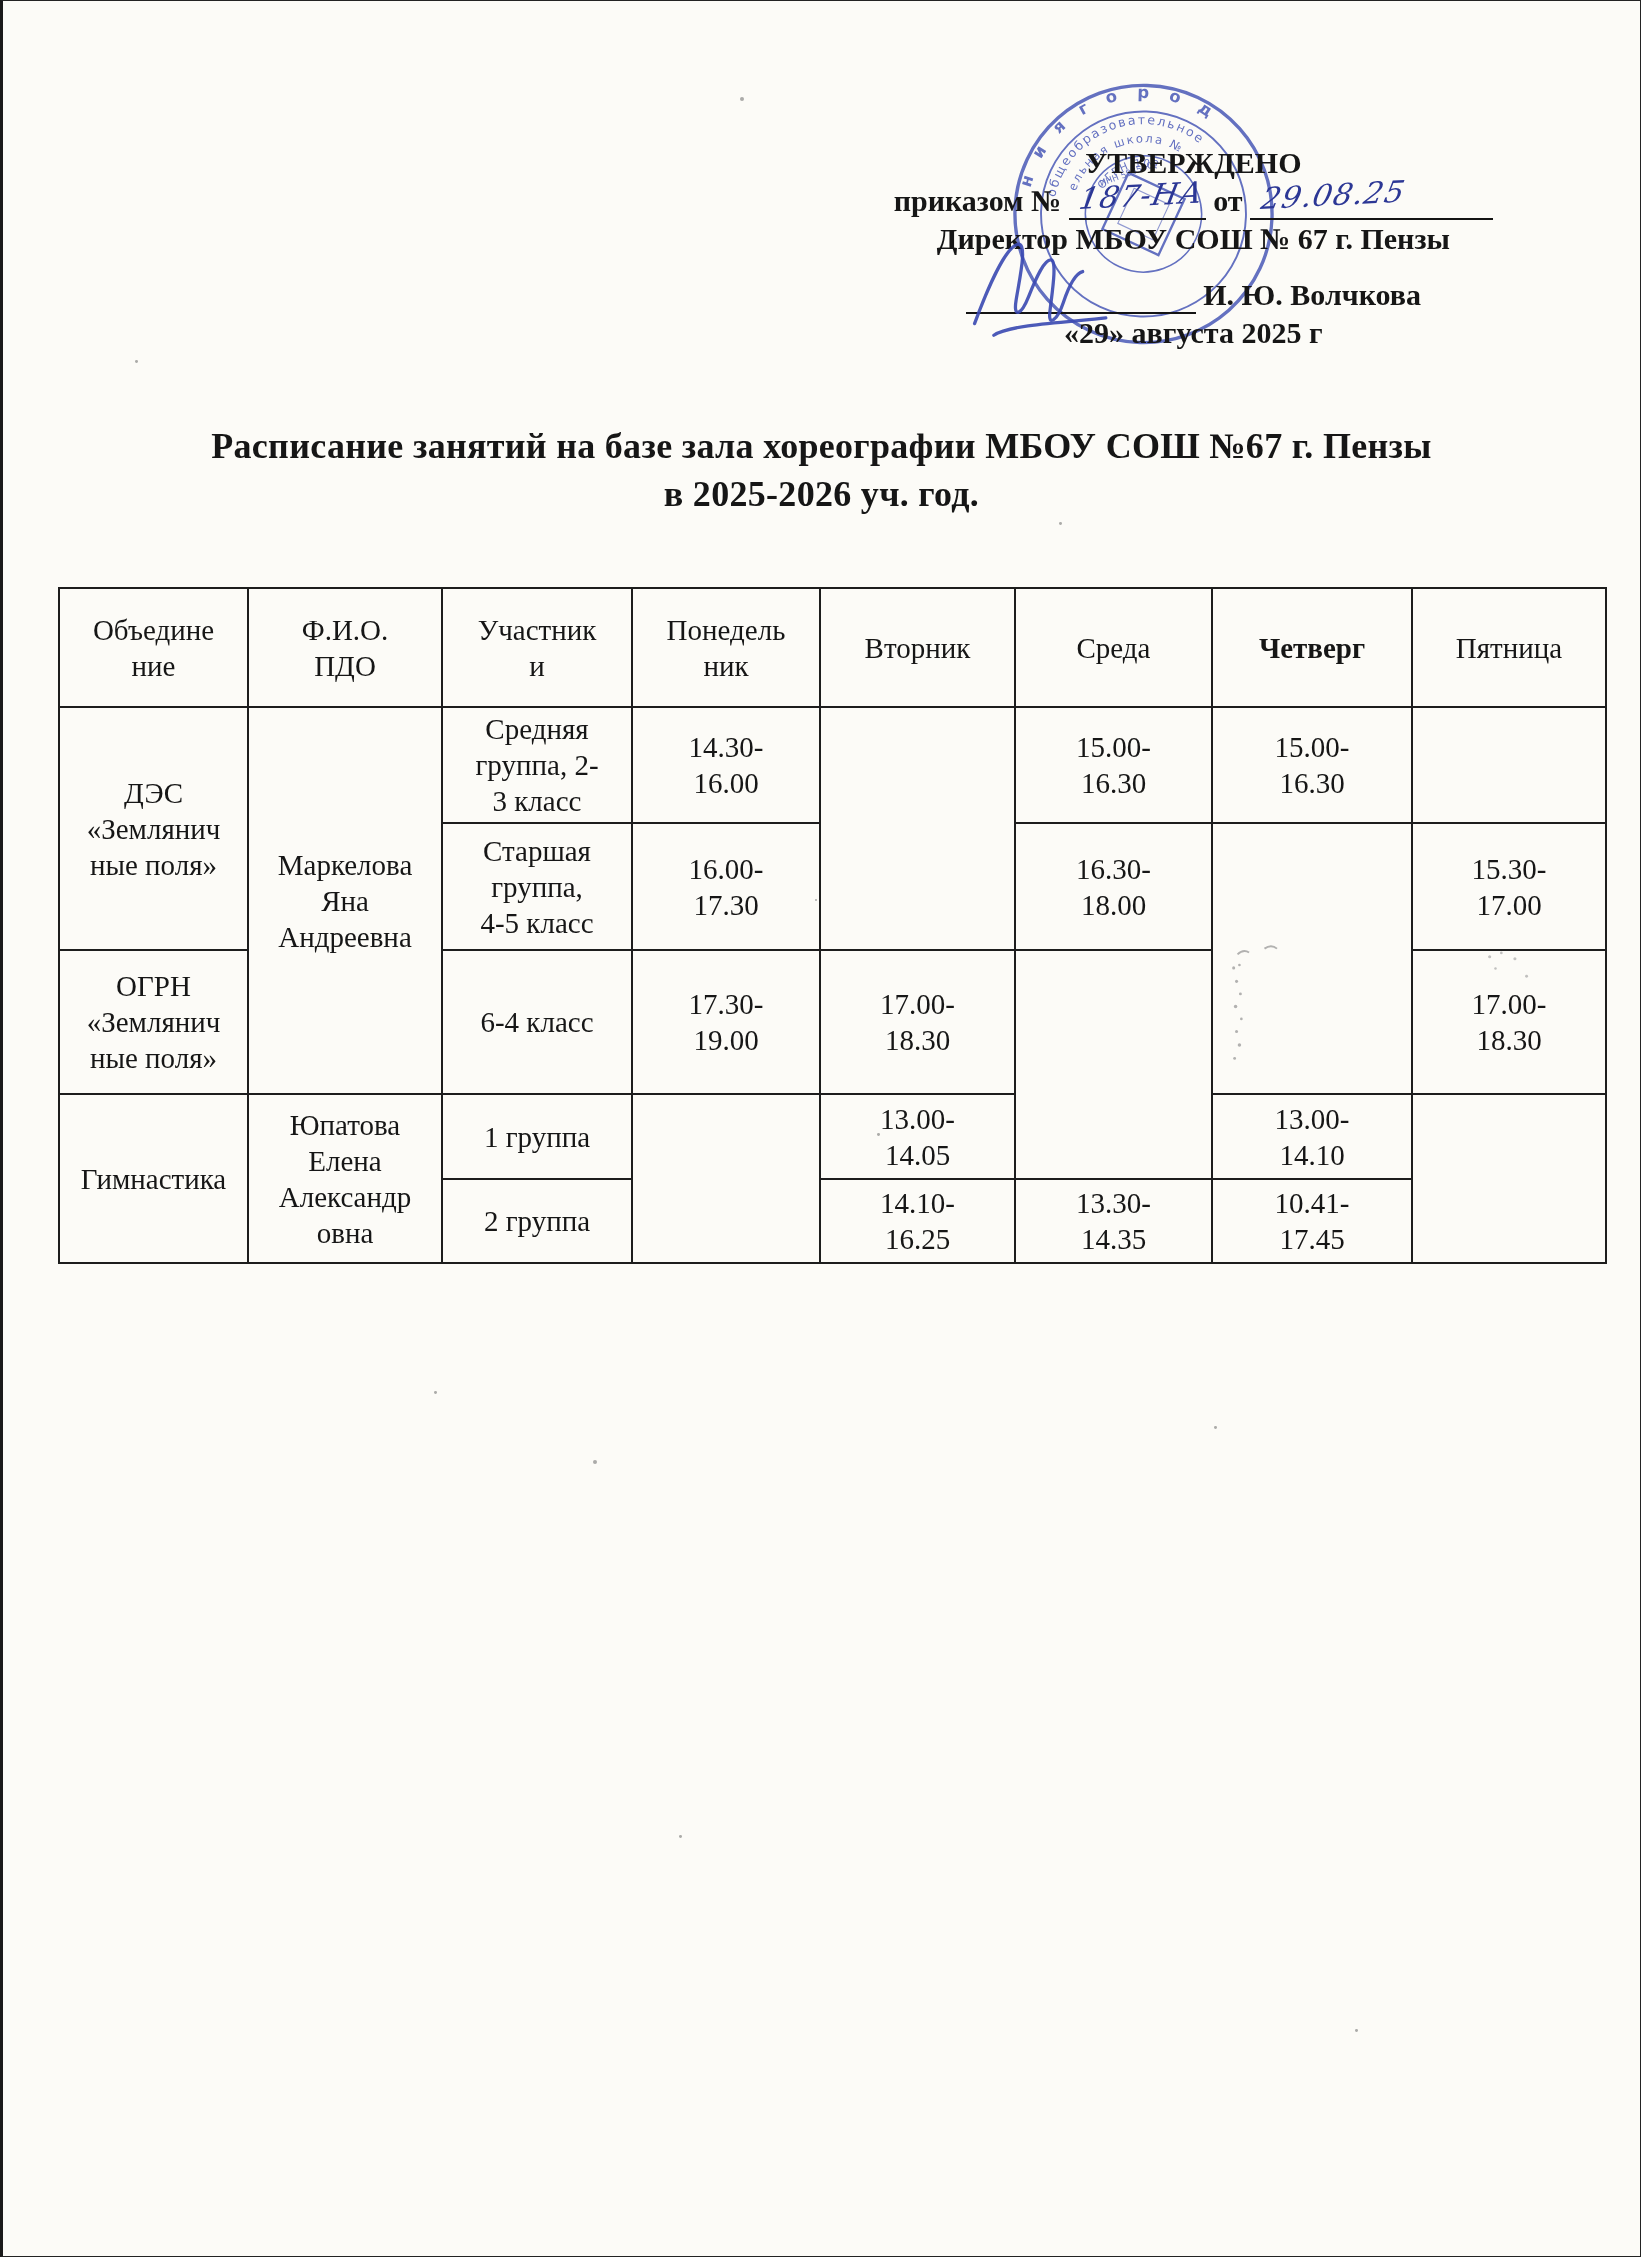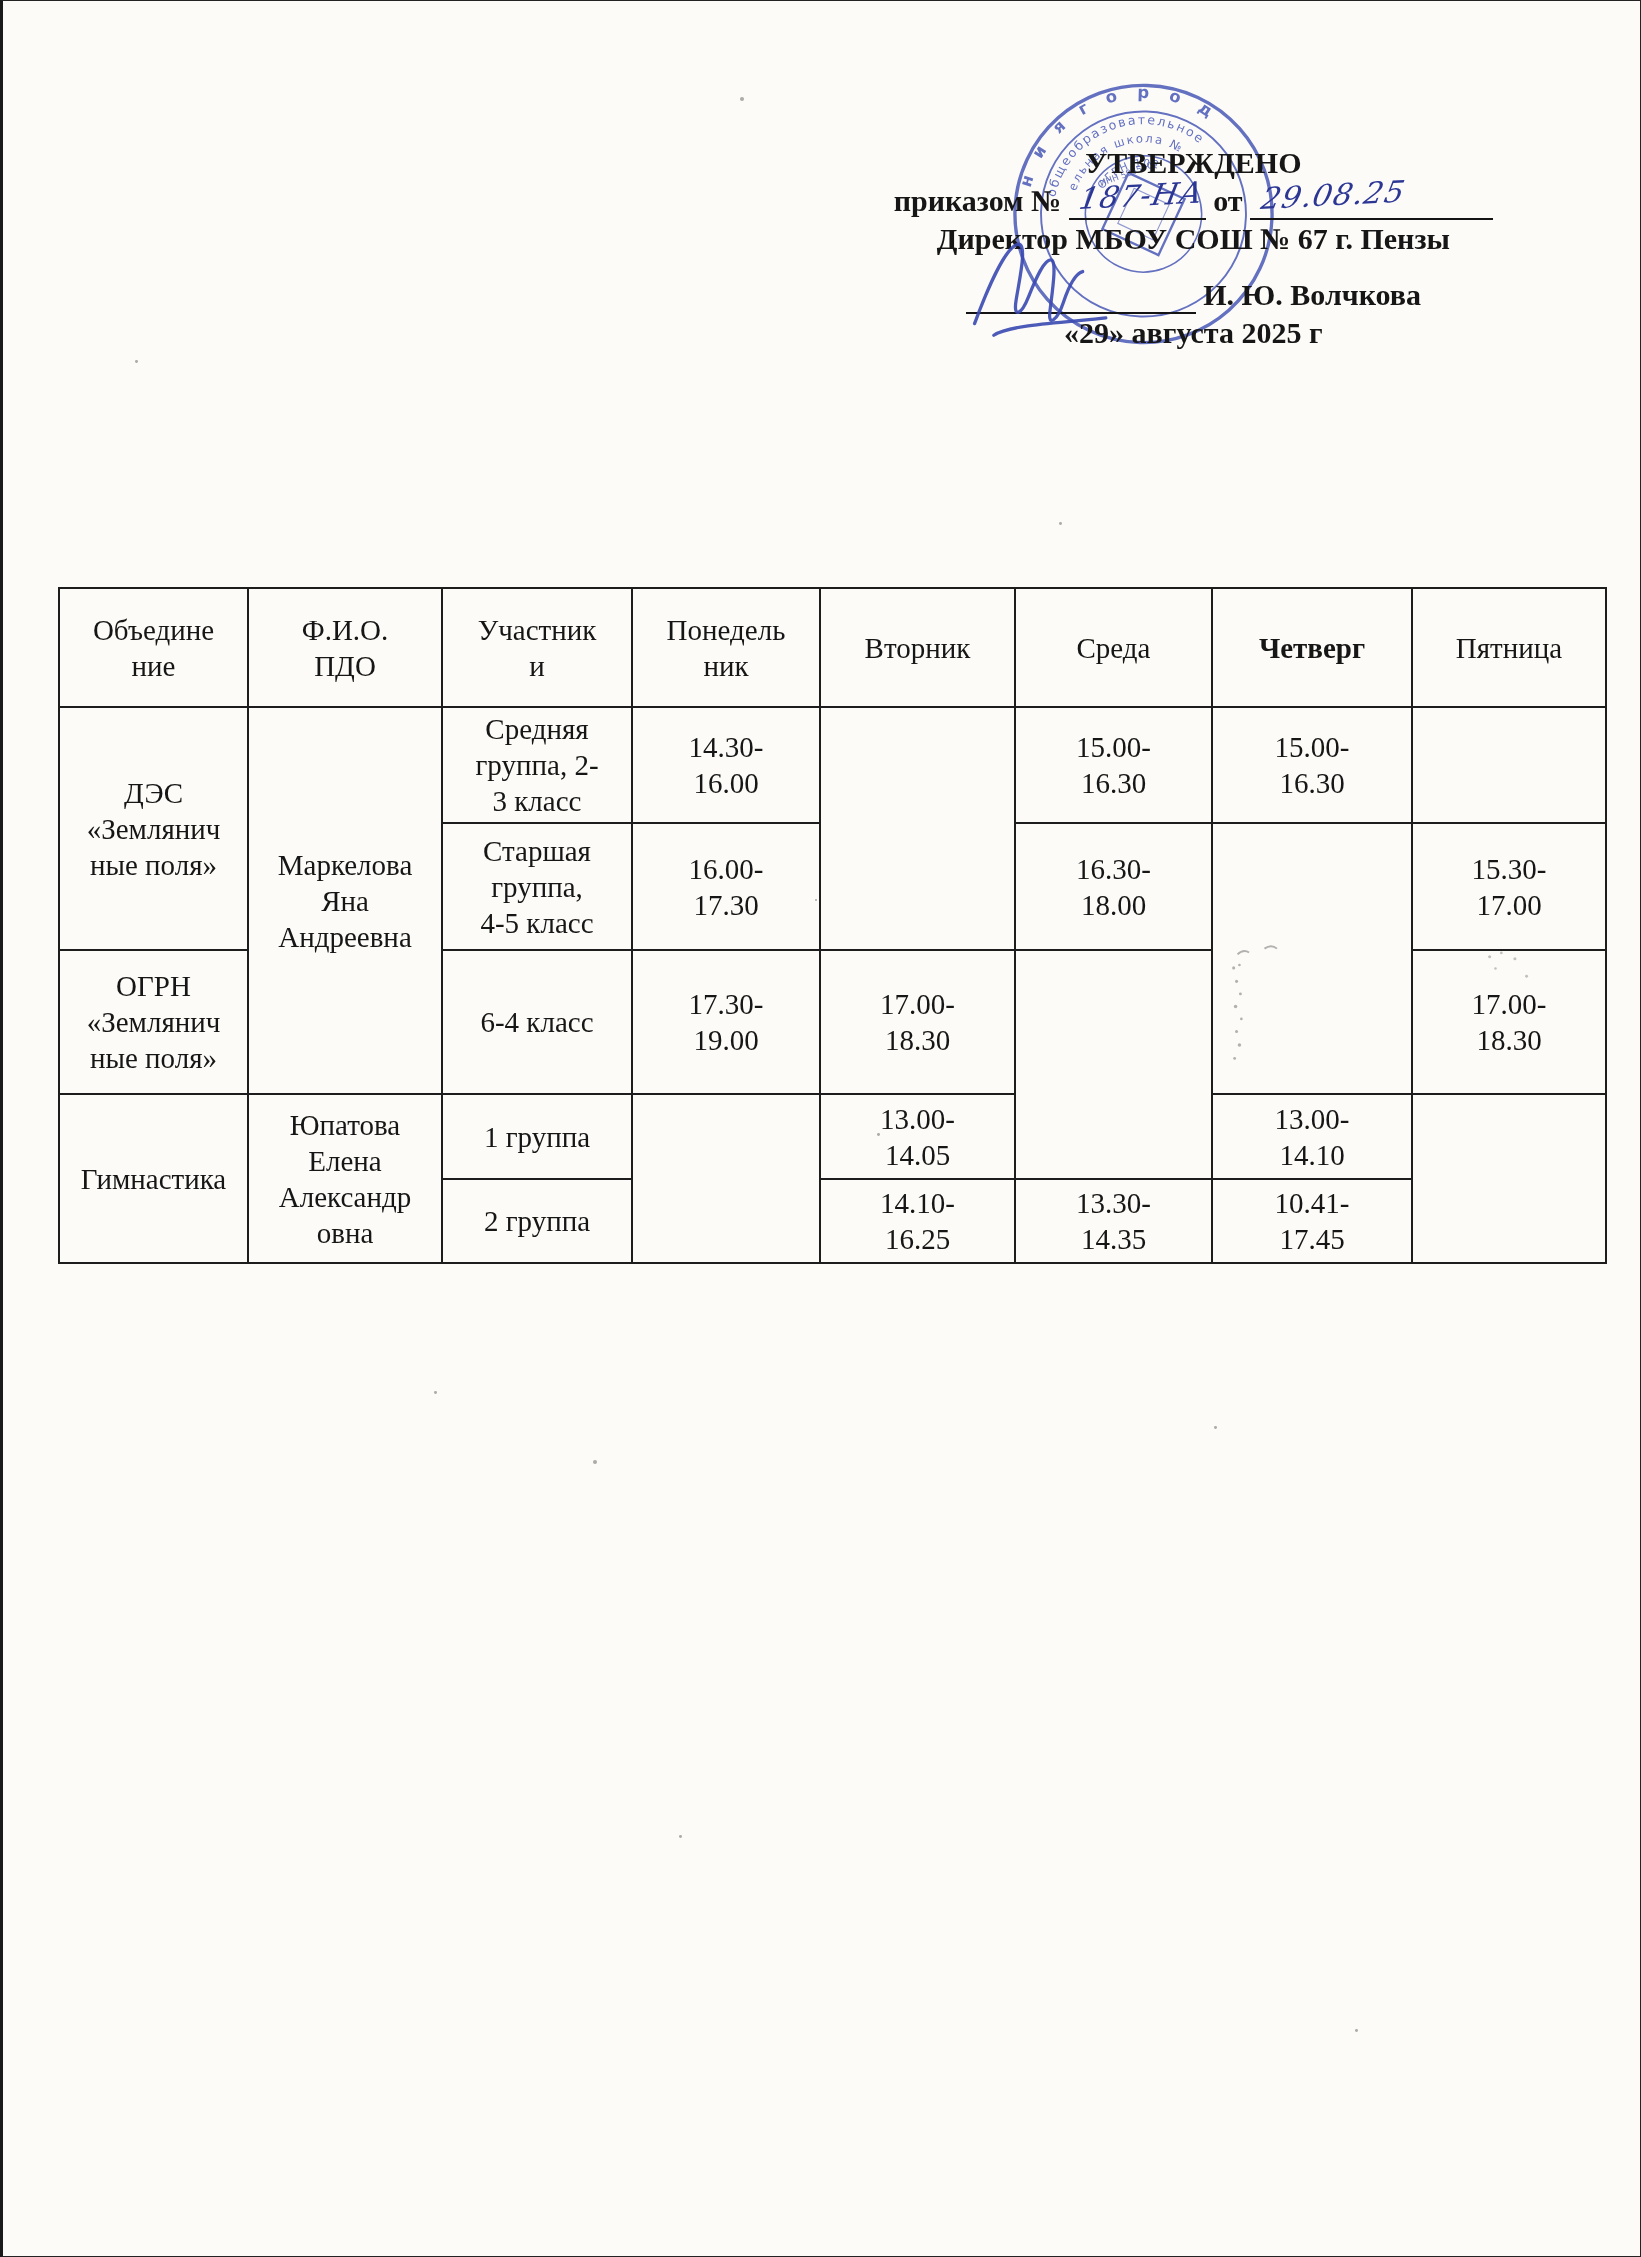--- a/index.html
+++ b/index.html
@@ -147,20 +147,24 @@
     <div class="a-line">«29» августа 2025 г</div>
   </div>
 
   <svg class="signature" viewBox="0 0 175 115">
     <g fill="none" stroke="#3a49b2" stroke-width="3.4" stroke-linecap="round" opacity=".9">
       <path d="M14,96 C28,58 46,18 58,14 C70,10 60,52 57,72 C54,90 62,88 70,68 C78,48 86,30 93,30 C100,30 94,66 92,84 C90,100 100,92 106,74 C112,56 118,44 126,42"></path>
       <path d="M34,108 C52,96 120,94 150,90"></path>
     </g>
   </svg>
 
+  <div class="title">
+    <div>Расписание занятий на базе зала хореографии МБОУ СОШ №67 г. Пензы</div>
+    <div>в 2025-2026 уч. год.</div>
+  </div>
 
   <table class="sched">
     <colgroup>
       <col style="width:189px">
         <col style="width:194px">
         <col style="width:190px">
         <col style="width:188px">
       <col style="width:195px">
         <col style="width:197px">
         <col style="width:200px">

